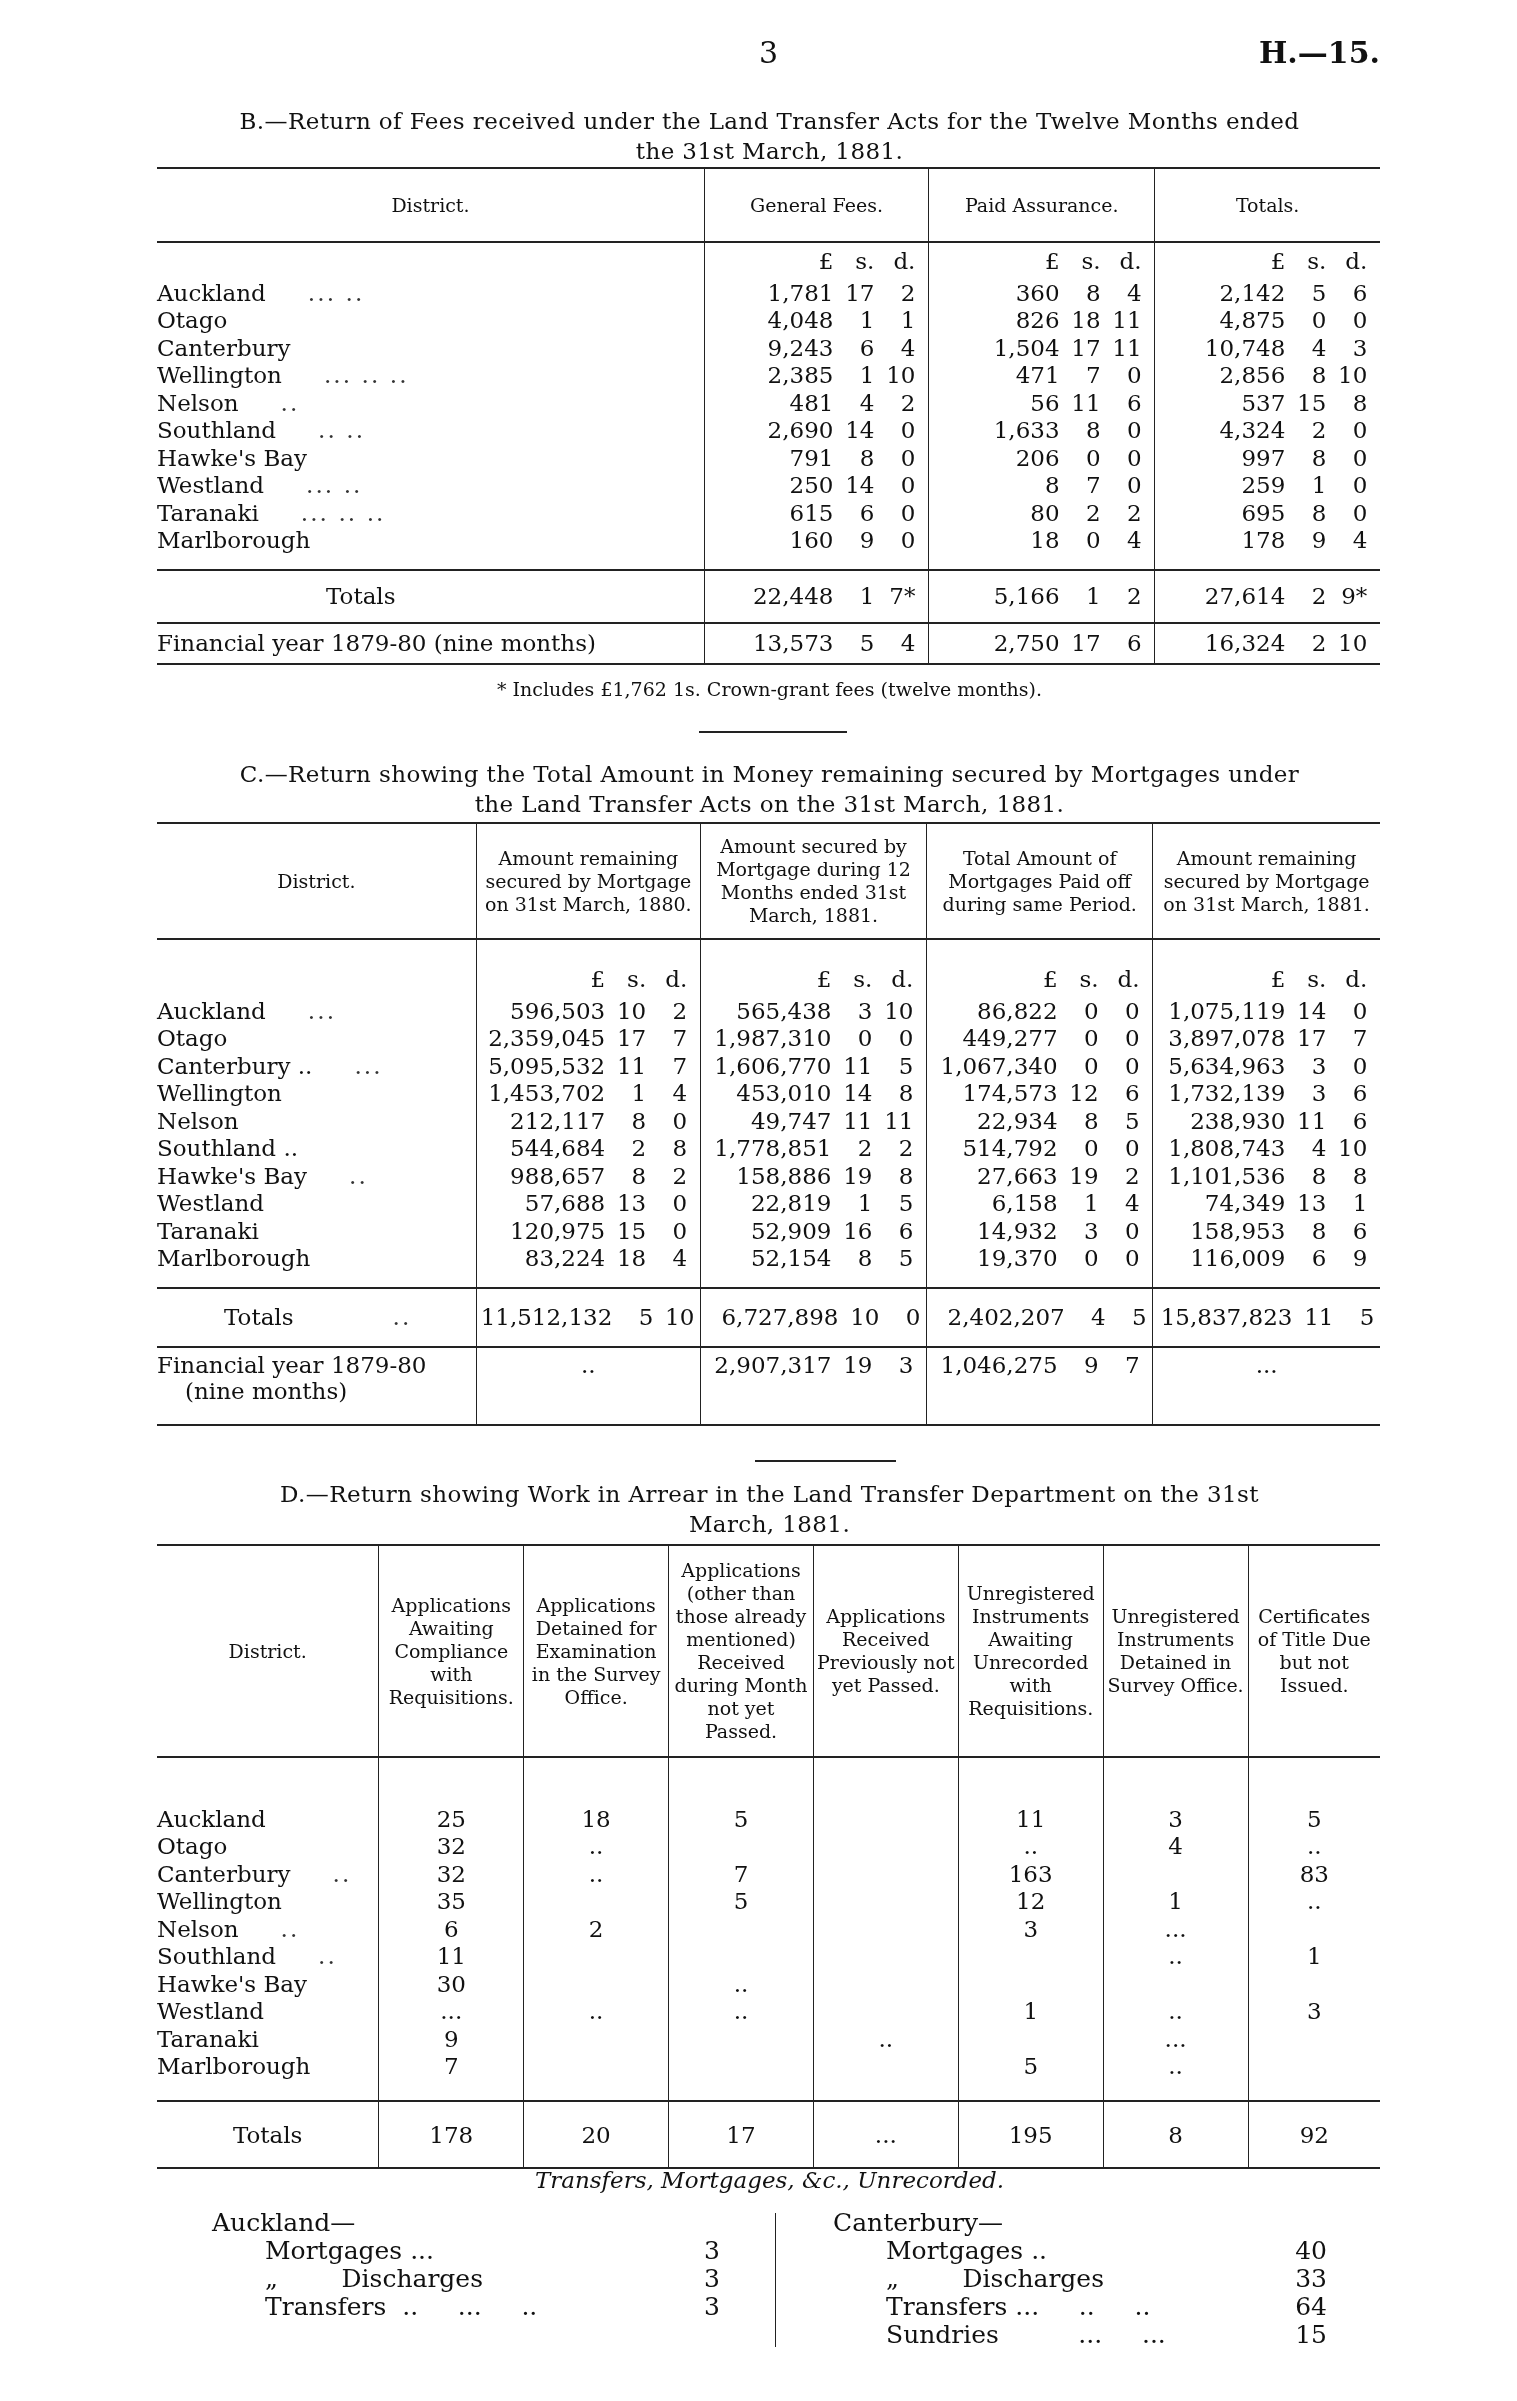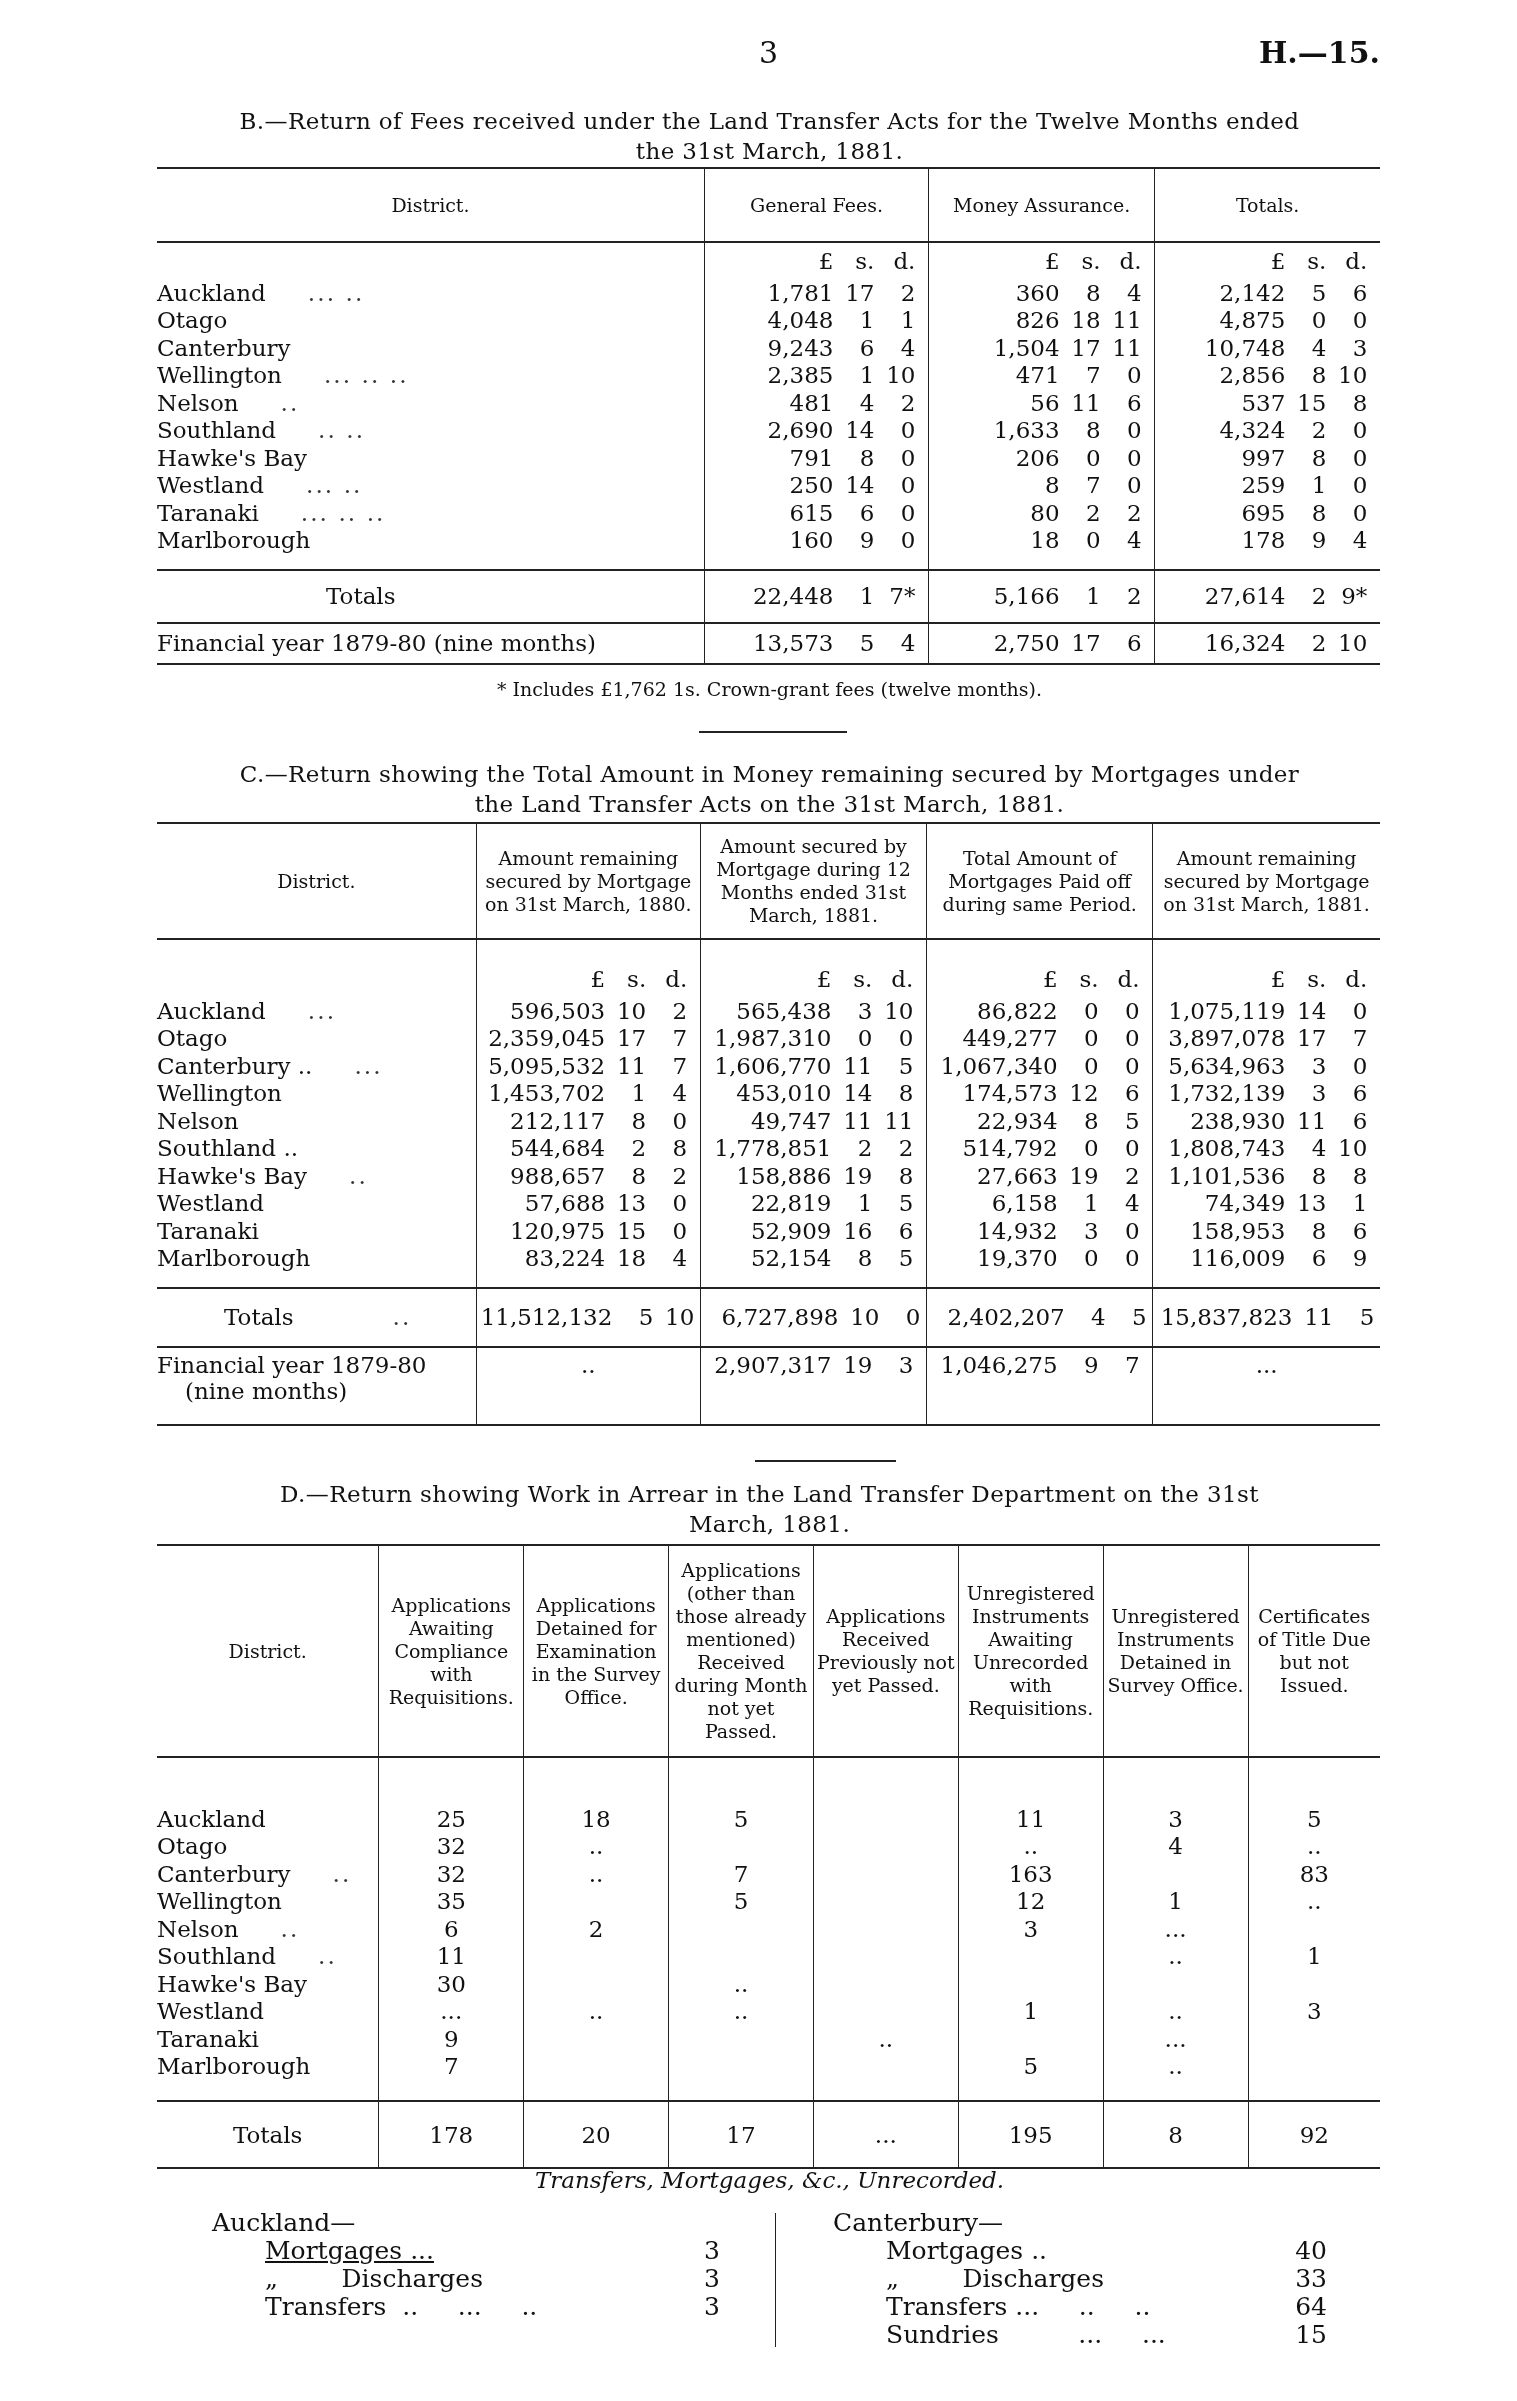--- a/index.html
+++ b/index.html
@@ -57,21 +57,21 @@
     <colgroup>
         <col style="width:547px">
         <col style="width:224px">
         <col style="width:226px">
         <col style="width:225px">
       </colgroup>
     <thead>
       <tr class="hline-top hline-bot" style="height:74px;">
         <th class="hdrcell">District.</th>
         <th class="hdrcell vline">General Fees.</th>
-        <th class="hdrcell vline">Money Assurance.</th>
+        <th class="hdrcell vline">Paid Assurance.</th>
         <th class="hdrcell vline">Totals.</th>
       </tr>
     </thead>
     <tbody id="tbodyB">
         <tr style="height: 37px; vertical-align: bottom;">
           <td></td>
           <td class="vline">
             <div class="lsd">
               <span class="l">£</span>
               <span class="s">s.</span>
@@ -986,21 +986,21 @@
           <td class="vline center">8</td>
           <td class="vline center">92</td>
         </tr>
       </tbody>
   </table>
 
   <div class="bottom-title" style="top:2167px;">Transfers, Mortgages, &amp;c., Unrecorded.</div>
   <div class="divider-v" style="left:775px; top:2213px; height:134px;"></div>
   <div id="ledger0" class="ledger" style="left:212px; top:2209px; width:508px;">
       <div>Auckland—</div>
-      <div class="row" style="position: relative; padding-left: 53px; text-decoration: underline;">
+      <div class="row" style="position: relative; padding-left: 53px;">
         <span class="lbl" style="white-space: pre;">Mortgages ...</span>
         <span class="val">3</span>
       </div>
       <div class="row" style="position: relative; padding-left: 53px;">
         <span class="lbl" style="white-space: pre;">„        Discharges</span>
         <span class="val">3</span>
       </div>
       <div class="row" style="position: relative; padding-left: 53px;">
         <span class="lbl" style="white-space: pre;">Transfers  ..     ...     ..</span>
         <span class="val">3</span>

